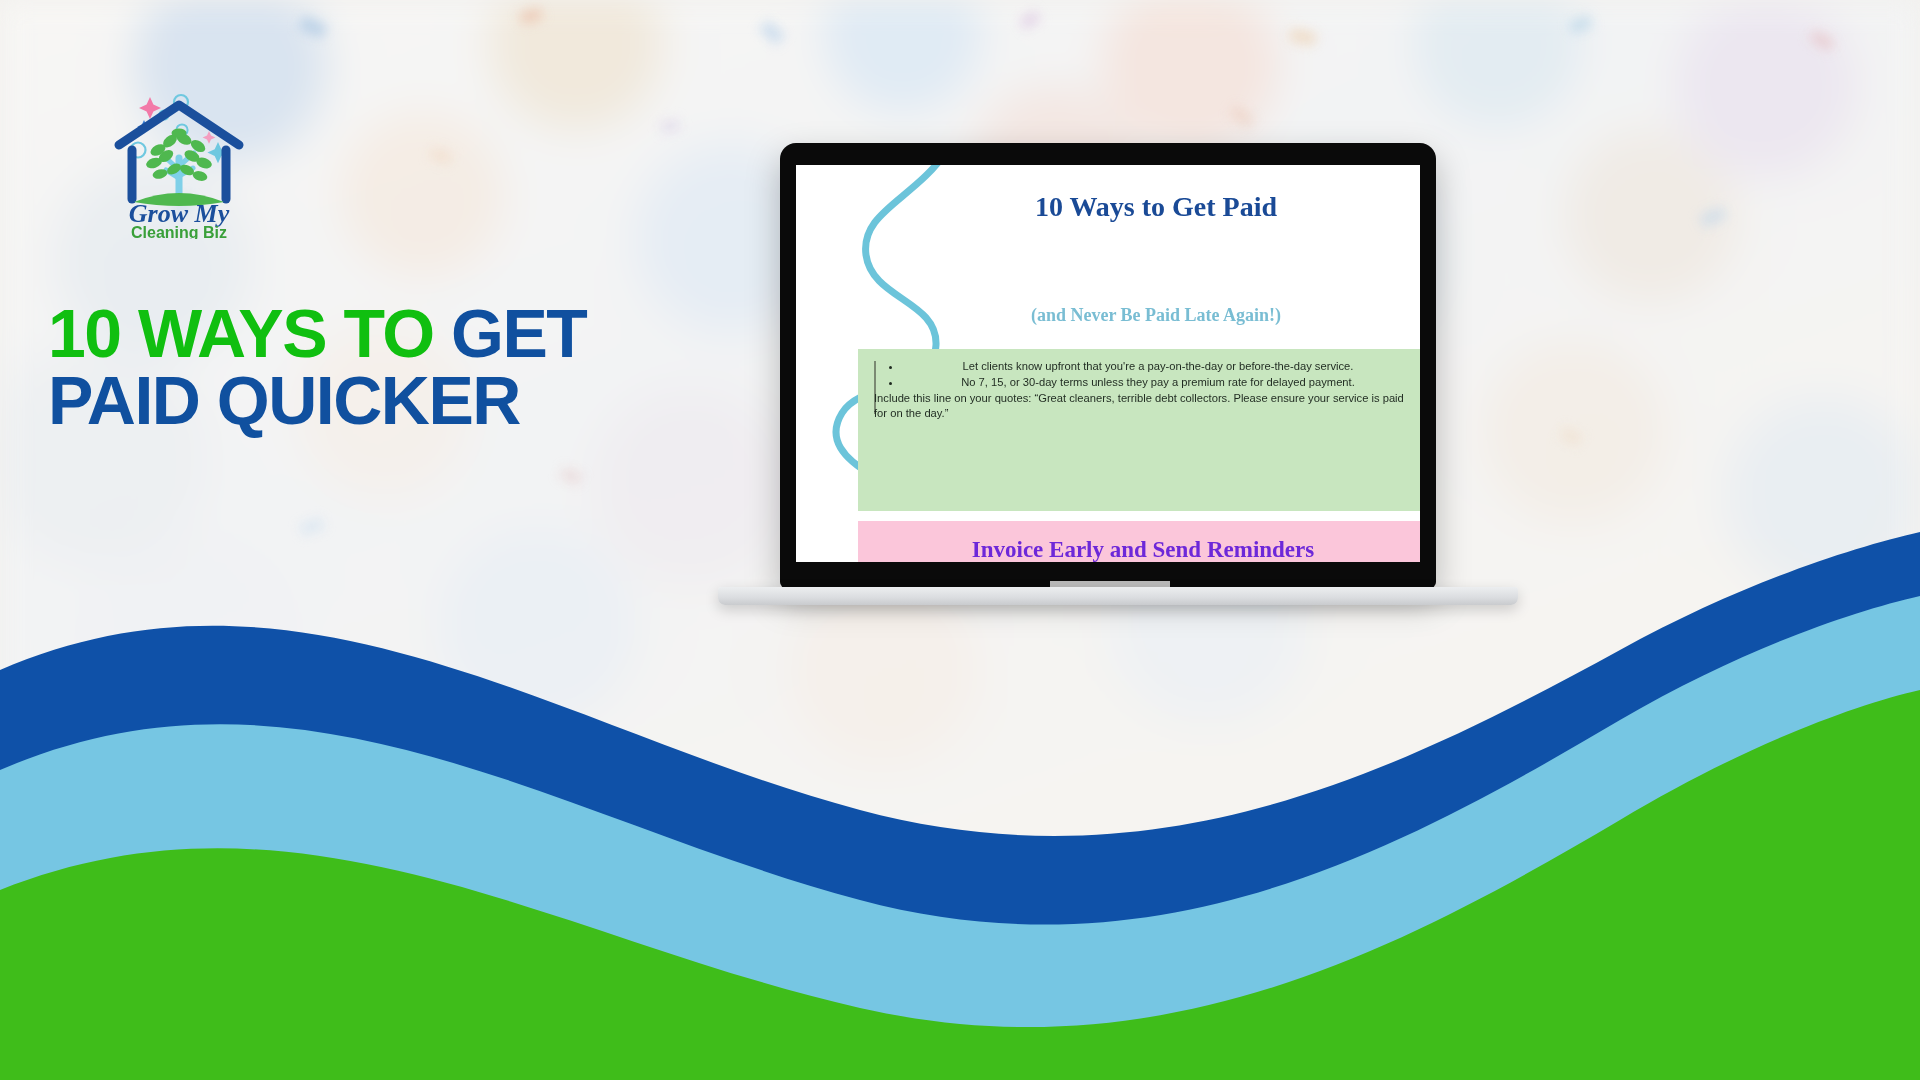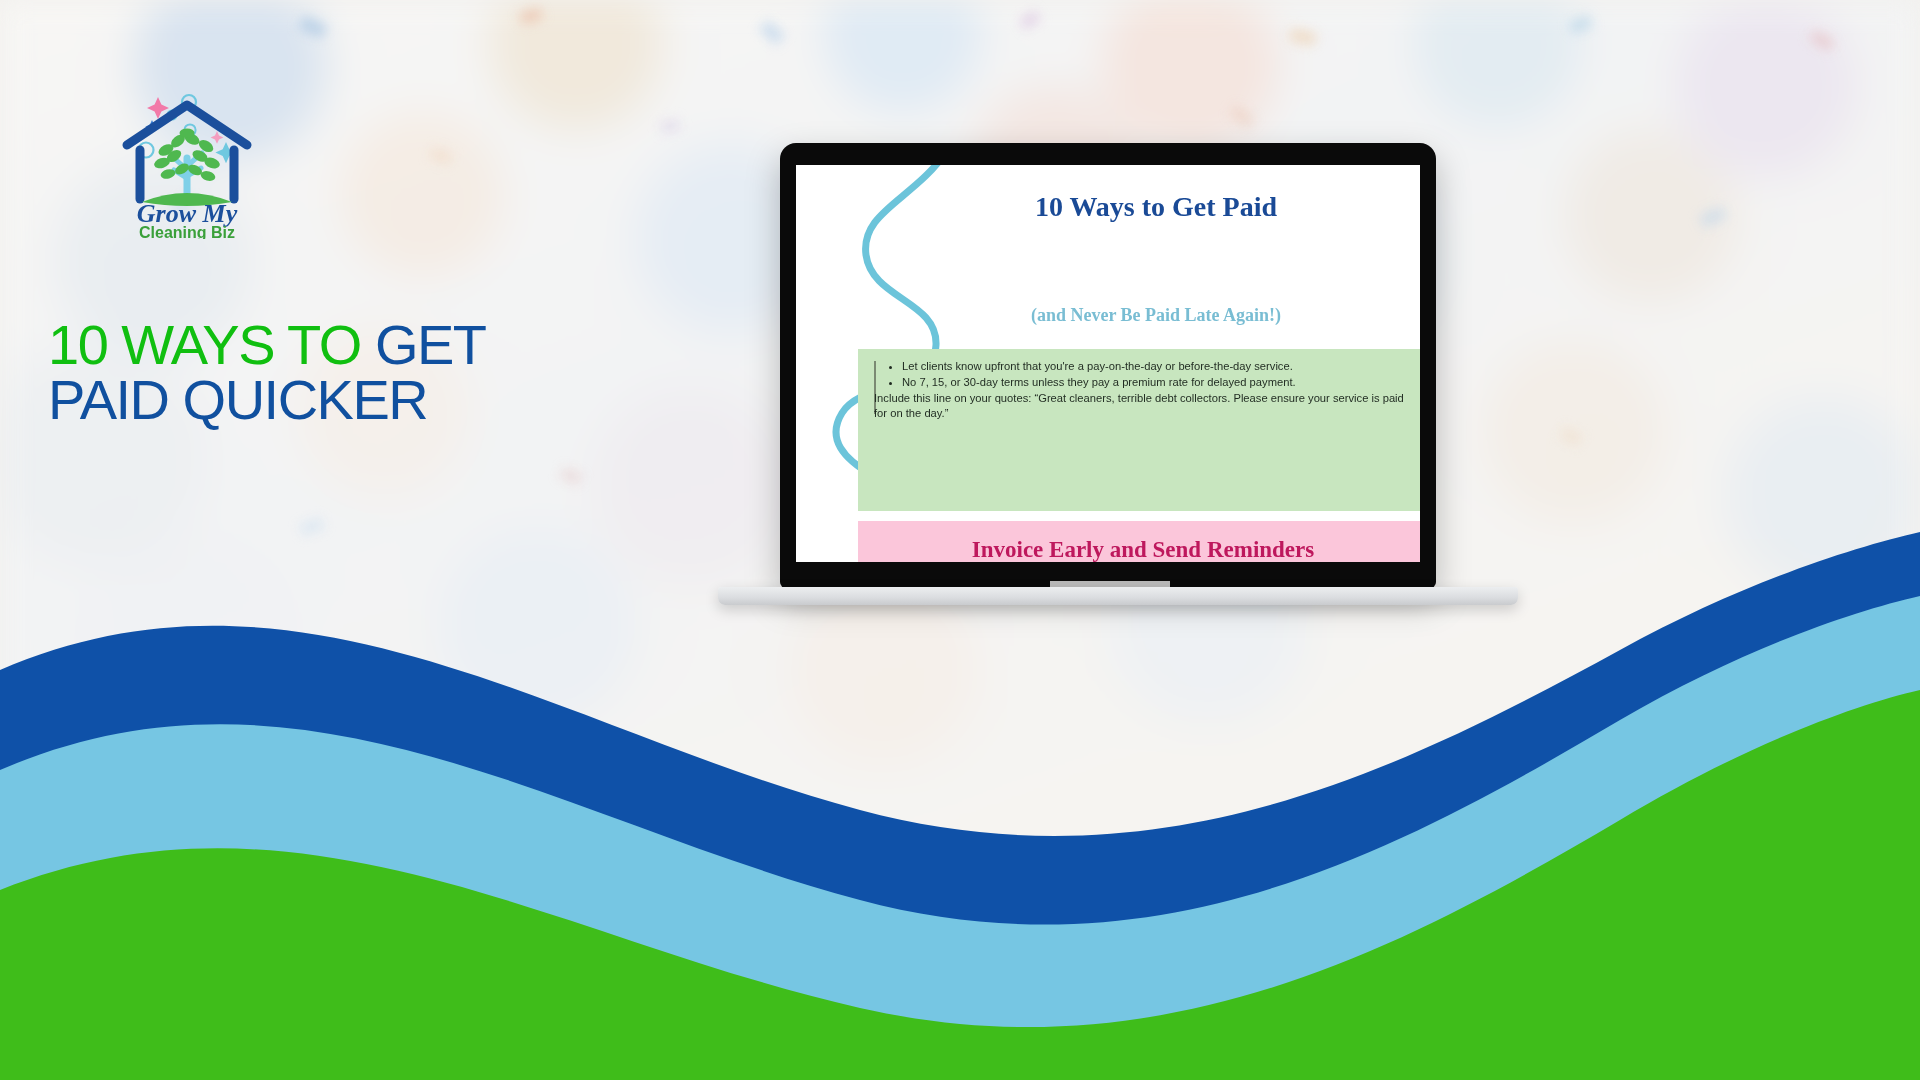--- a/index.html
+++ b/index.html
@@ -41,29 +41,29 @@
     filter:blur(14px);
   }
   
   .speck { position:absolute; border-radius:3px; filter:blur(6px); }
 
   
   #waves { position:absolute; left:0; right:0; bottom:0; height:560px; }
   #waves svg { display:block; width:1920px; height:560px; }
 
   
-  #logo { position:absolute; left:116px; top:84px; width:142px; height:155px; }
+  #logo { position:absolute; left:108px; top:84px; width:142px; height:155px; }
   #logo svg { display:block; width:142px; height:155px; }
 
   
   #headline {
-    position:absolute; left:48px; top:317px; width:760px;
+    position:absolute; left:48px; top:300px; width:760px;
     font-family:"Liberation Sans", sans-serif;
-    font-weight:normal;
-    font-size:56px;
+    font-weight:bold;
+    font-size:68px;
     line-height:0.99;
     letter-spacing:-1.5px;
   }
   #headline .g { color:#10bf10; }
   #headline .b { color:#10509f; }
 
   
   #laptop { position:absolute; left:718px; top:143px; width:800px; height:470px; }
   #laptop-body {
     position:absolute; left:62px; top:0; width:656px; height:445px;
@@ -112,36 +112,36 @@
   .card.pink  { top:356px; height:64px;  background:#fbc6da; }
 
   .card-heading {
     text-align:center;
     font-family:"Liberation Serif", serif;
     font-weight:bold;
     font-size:22px;
     color:#22261f;
     padding-top:12px;
   }
-  .card.pink .card-heading { color:#be185d; padding-top:16px; font-size:23px; }
+  .card.pink .card-heading { color:#6d28d9; padding-top:16px; font-size:23px; }
 
   .card-body { display:flex; padding:10px 14px 0 16px; }
   .card-num {
     font-family:"Liberation Serif", serif;
     font-style:italic; font-weight:bold;
     font-size:44px; color:#1a4a96;
     width:92px; text-align:center; padding-top:16px; flex:0 0 92px;
   }
   .card-divider { width:2px; background:#7b8a73; margin:2px 12px 8px 0; flex:0 0 2px; }
   .card-text {
     flex:1 1 auto;
     font-family:"Liberation Sans", sans-serif;
     font-size:11.2px; line-height:1.34; color:#1f2a20;
   }
-  .card-text ul { margin:0 0 0 14px; padding:0; }
+  .card-text ul { margin:0 0 0 14px; padding:0;text-align:center; }
   .card-text li { margin:0 0 1px 0; }
   .card-text p.flush { margin:1px 0 1px -14px; }
   .card-text ul.indented { margin-left:26px; }
 </style>
 </head>
 <body>
 
 <div id="bg-layer"></div>
 
 <div>

